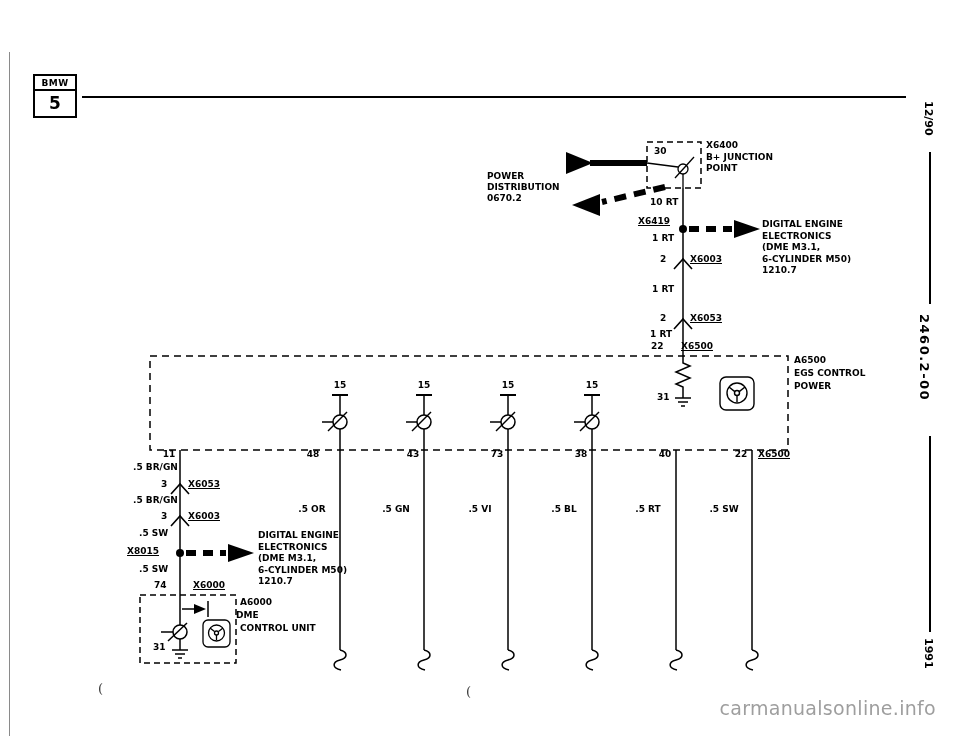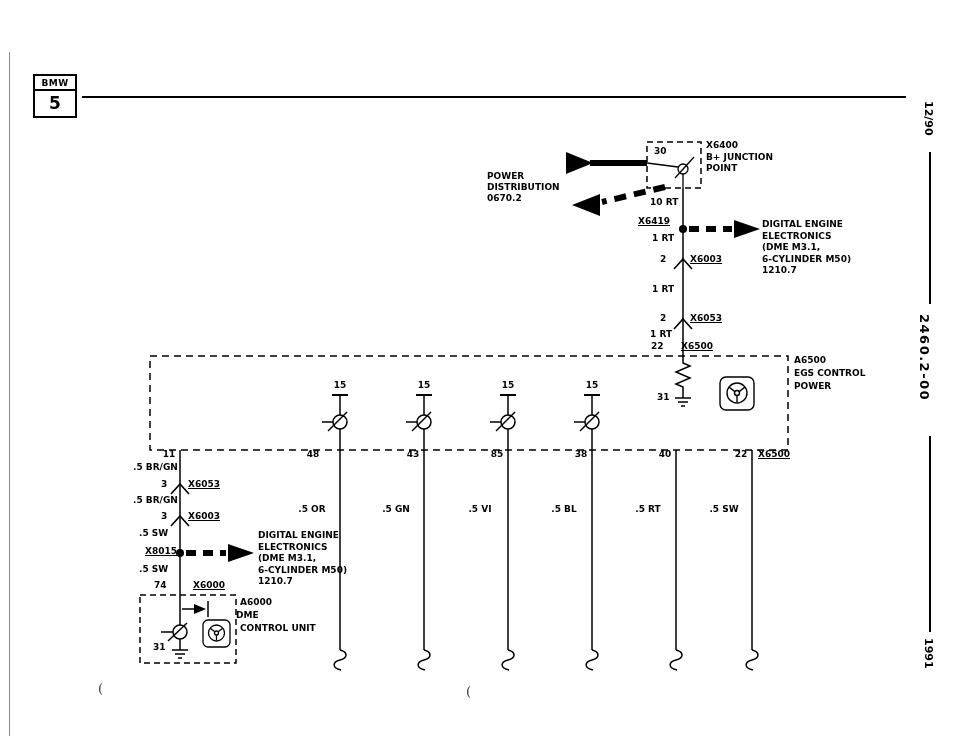--- a/index.html
+++ b/index.html
@@ -225,34 +225,34 @@
   <div class="lbl" style="left:657px;top:392px">31</div>
 
   <div class="lbl ctr" style="left:333px;top:380px;width:14px">15</div>
   <div class="lbl ctr" style="left:417px;top:380px;width:14px">15</div>
   <div class="lbl ctr" style="left:501px;top:380px;width:14px">15</div>
   <div class="lbl ctr" style="left:585px;top:380px;width:14px">15</div>
 
   <div class="lbl rt" style="left:162px;top:449px;width:14px">11</div>
   <div class="lbl rt" style="left:306px;top:449px;width:14px">48</div>
   <div class="lbl rt" style="left:406px;top:449px;width:14px">43</div>
-  <div class="lbl rt" style="left:490px;top:449px;width:14px">85</div>
+  <div class="lbl rt" style="left:490px;top:449px;width:14px">73</div>
   <div class="lbl rt" style="left:574px;top:449px;width:14px">38</div>
   <div class="lbl rt" style="left:658px;top:449px;width:14px">40</div>
   <div class="lbl rt" style="left:734px;top:449px;width:14px">22</div>
   <div class="lbl u" style="left:758px;top:449px">X6500</div>
 
   <div class="lbl" style="left:133px;top:462px">.5 BR/GN</div>
   <div class="lbl" style="left:161px;top:479px">3</div>
   <div class="lbl u" style="left:188px;top:479px">X6053</div>
   <div class="lbl" style="left:133px;top:495px">.5 BR/GN</div>
   <div class="lbl" style="left:161px;top:511px">3</div>
   <div class="lbl u" style="left:188px;top:511px">X6003</div>
   <div class="lbl" style="left:139px;top:528px">.5 SW</div>
-  <div class="lbl u" style="left:145px;top:546px">X8015</div>
+  <div class="lbl u" style="left:127px;top:546px">X8015</div>
   <div class="lbl pre note" style="left:258px;top:530px">DIGITAL ENGINE
 ELECTRONICS
 (DME M3.1,
 6-CYLINDER M50)
 1210.7</div>
   <div class="lbl" style="left:139px;top:564px">.5 SW</div>
   <div class="lbl" style="left:154px;top:580px">74</div>
   <div class="lbl u" style="left:193px;top:580px">X6000</div>
 
   <div class="lbl" style="left:240px;top:597px">A6000</div>
@@ -262,14 +262,15 @@
 
   <div class="lbl rt" style="left:292px;top:504px;width:40px">.5 OR</div>
   <div class="lbl rt" style="left:376px;top:504px;width:40px">.5 GN</div>
   <div class="lbl rt" style="left:460px;top:504px;width:40px">.5 VI</div>
   <div class="lbl rt" style="left:544px;top:504px;width:40px">.5 BL</div>
   <div class="lbl rt" style="left:628px;top:504px;width:40px">.5 RT</div>
   <div class="lbl rt" style="left:704px;top:504px;width:40px">.5 SW</div>
 
   <div class="artifact" style="left:98px;top:681px">(</div>
   <div class="artifact" style="left:466px;top:684px">(</div>
+  <div class="watermark">carmanualsonline.info</div>
 
 </div>
 
 </body></html>

